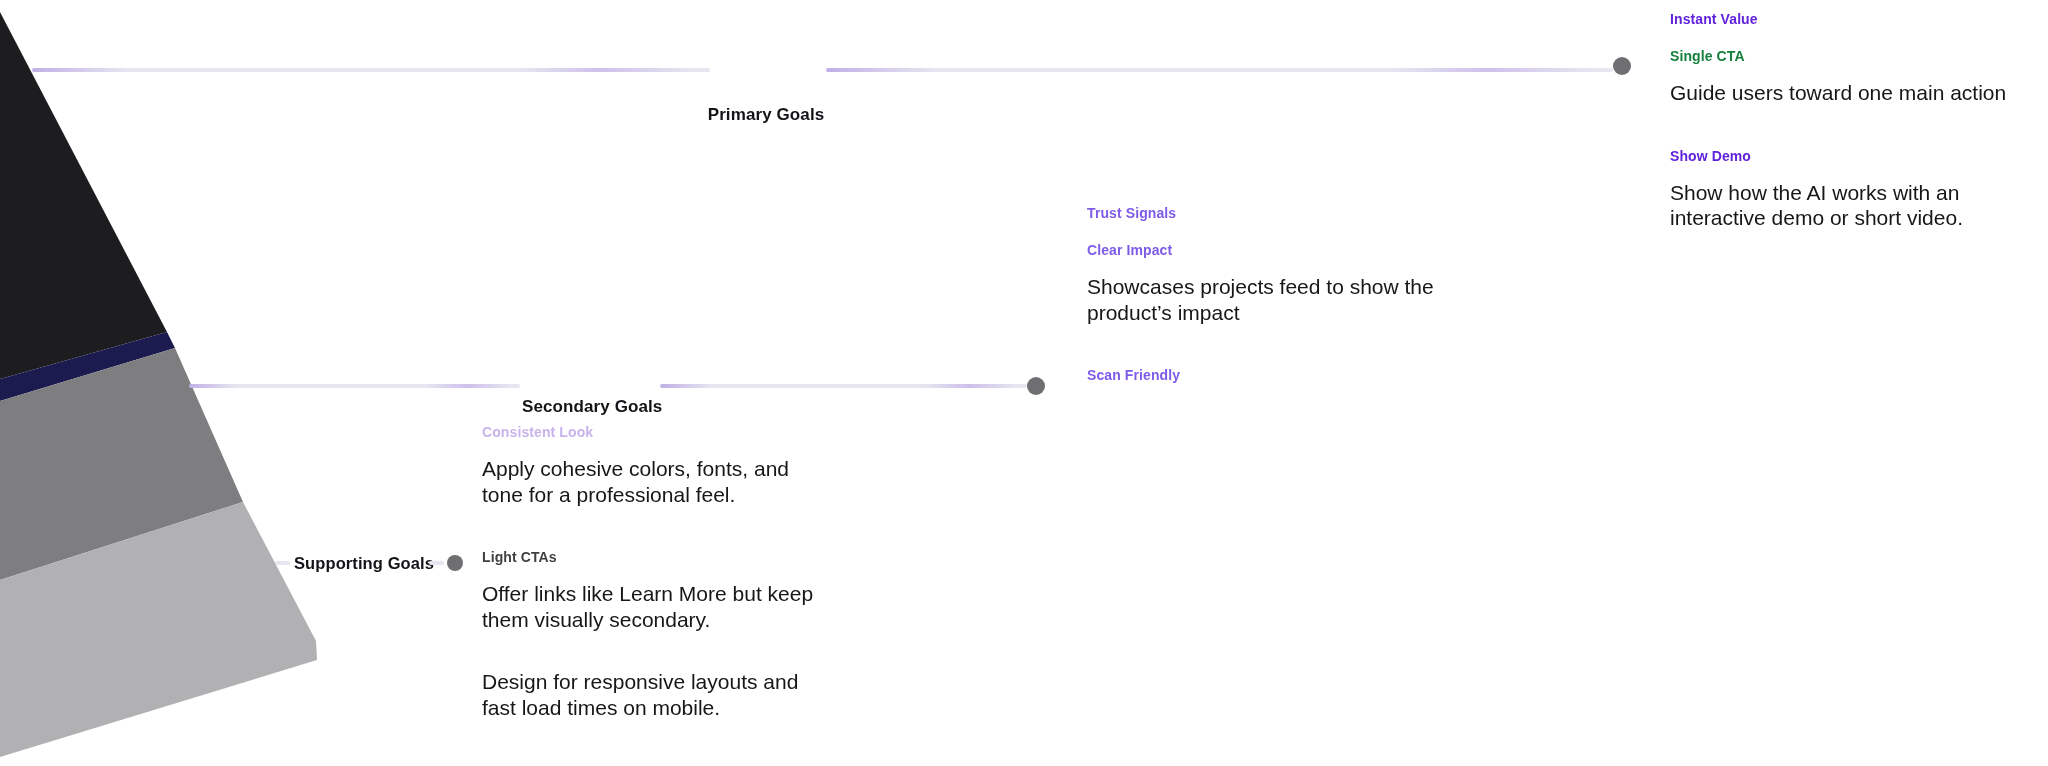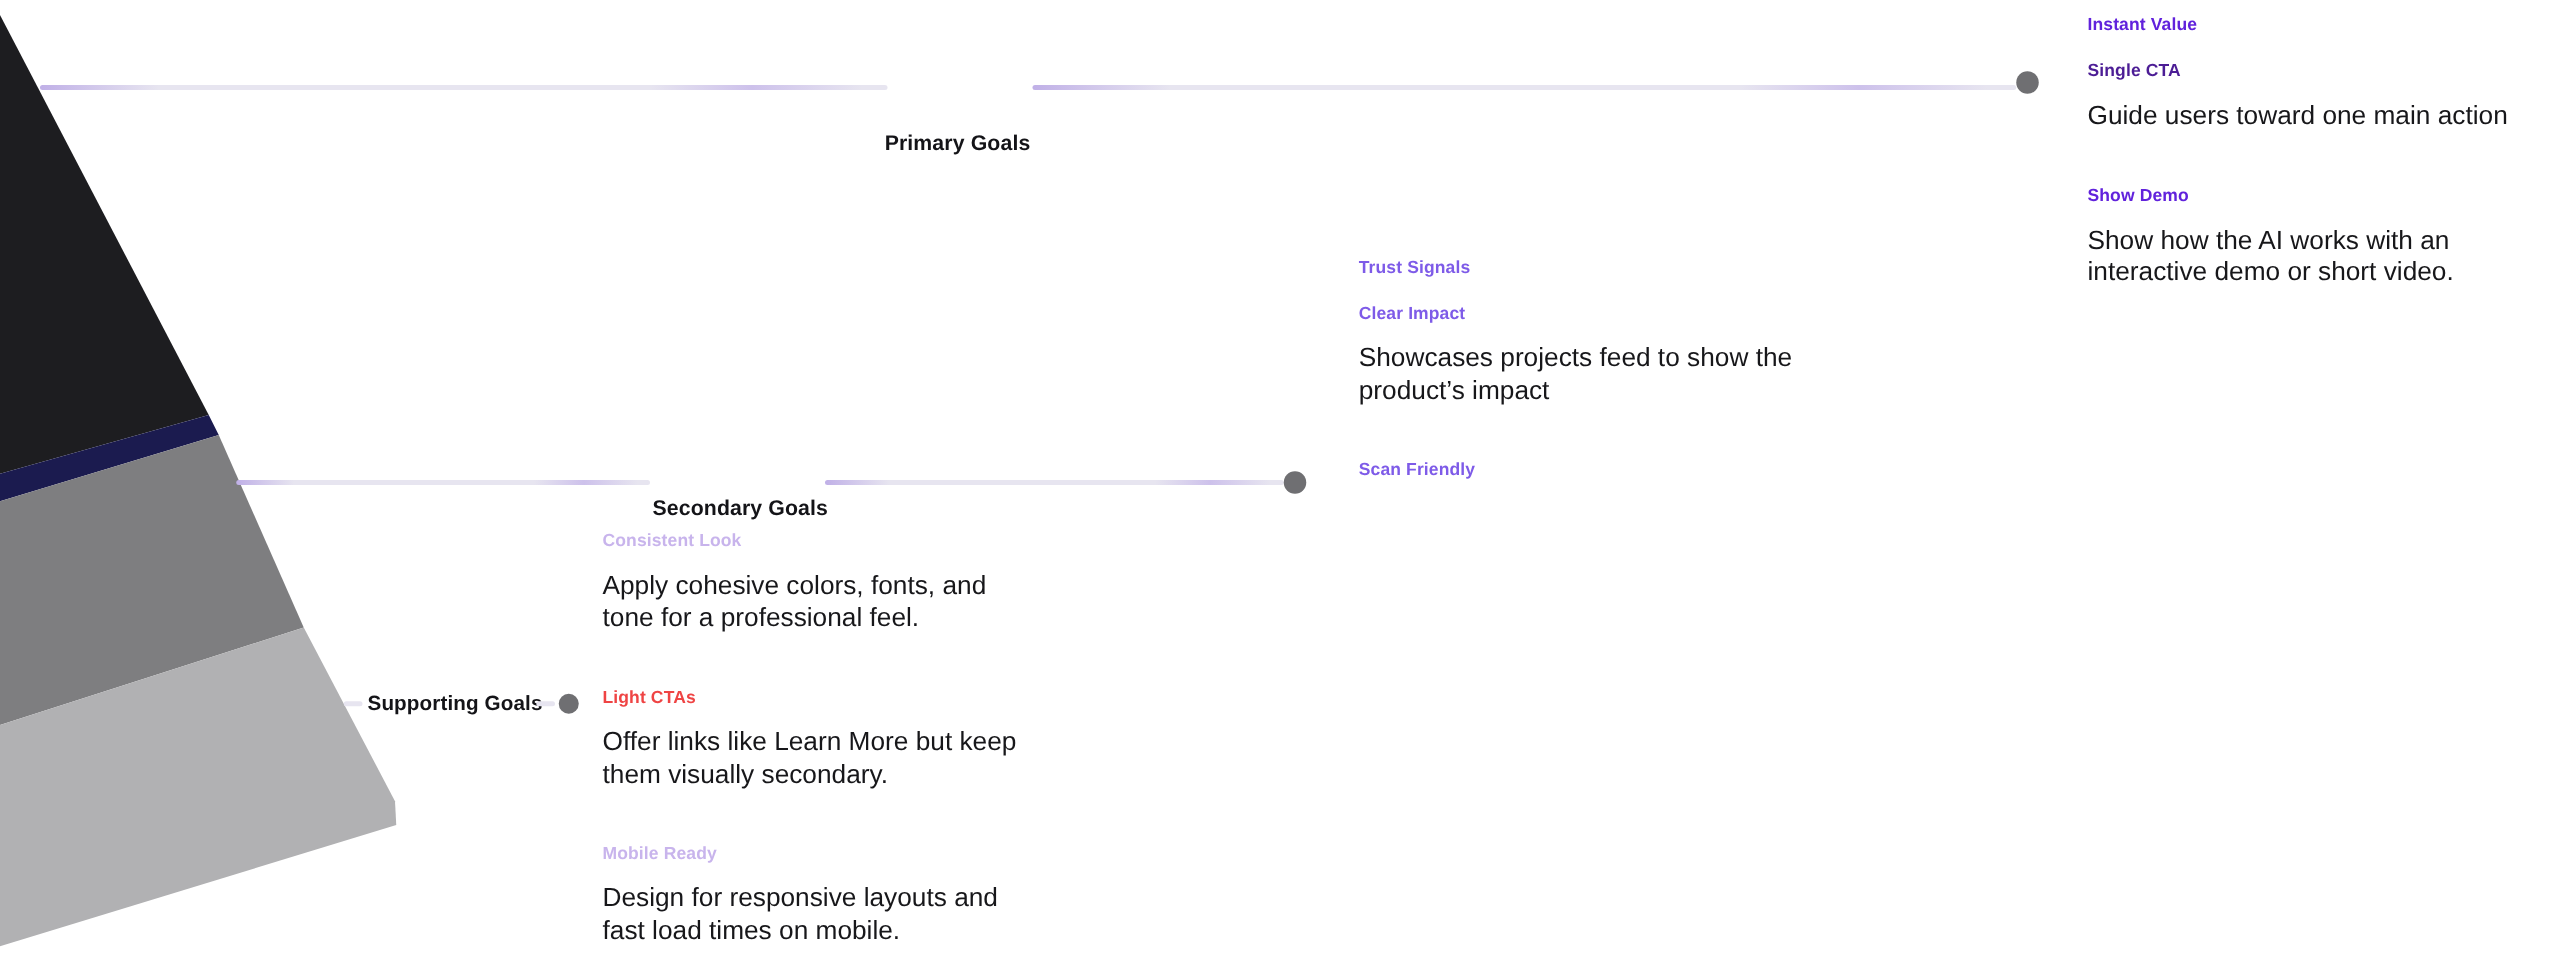--- a/index.html
+++ b/index.html
@@ -112,35 +112,34 @@
   <div class="line sg-right"></div>
   <div class="dot sg-dot"></div>
 
   <div class="line short su-left"></div>
   <div class="goal-label su-label">Supporting Goals</div>
   <div class="line short su-right"></div>
   <div class="dot su-dot"></div>
 
   <div class="col col-primary">
     <h3 style="color: rgb(97, 34, 220);">Instant Value</h3>
-    <h3 style="color: #4c1d95;">Single CTA</h3>
+    <h3 style="color: #15803d;">Single CTA</h3>
     <p>Guide users toward one main action</p>
     <h3 style="color: rgb(97, 34, 220);">Show Demo</h3>
     <p>Show how the AI works with an interactive demo or short video.</p>
   </div>
 
   <div class="col col-secondary">
     <h3 style="color: rgb(126, 91, 232);">Trust Signals</h3>
     <h3 style="color: rgb(126, 91, 232);">Clear Impact</h3>
     <p>Showcases projects feed to show the product’s impact</p>
     <h3 style="color: rgb(126, 91, 232);">Scan Friendly</h3>
   </div>
 
   <div class="col col-supporting">
     <h3 style="color: rgb(200, 180, 236);">Consistent Look</h3>
     <p>Apply cohesive colors, fonts, and tone for a professional feel.</p>
-    <h3 style="color: #ef4444;">Light CTAs</h3>
+    <h3 style="color: #404040;">Light CTAs</h3>
     <p>Offer links like Learn More but keep them visually secondary.</p>
-    <h3 style="color: rgb(200, 180, 236);">Mobile Ready</h3>
     <p>Design for responsive layouts and fast load times on mobile.</p>
   </div>
 
 </div>
 
 </body></html>

